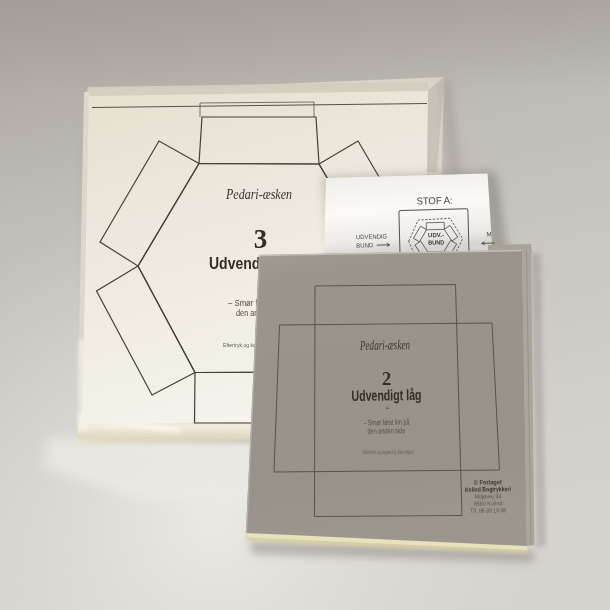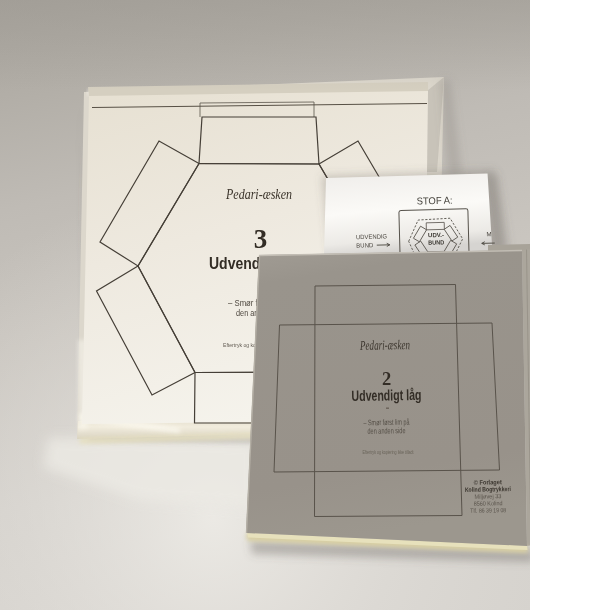--- a/index.html
+++ b/index.html
@@ -1,16 +1,16 @@
 <!DOCTYPE html>
 <html><head>
 <meta charset="utf-8">
 <style>
   html,body{margin:0;padding:0;}
-  #scene{width:530px;height:610px;position:relative;overflow:hidden;
+  #scene{width:610px;height:610px;position:relative;overflow:hidden;
     font-family:"Liberation Sans",sans-serif;}
   svg{display:block;}
   text{font-family:"Liberation Sans",sans-serif;}
   .serif{font-family:"Liberation Serif",serif;}
 </style>
 </head>
 <body>
 
 <div id="scene">
 <svg width="610" height="610" viewBox="0 0 610 610">

